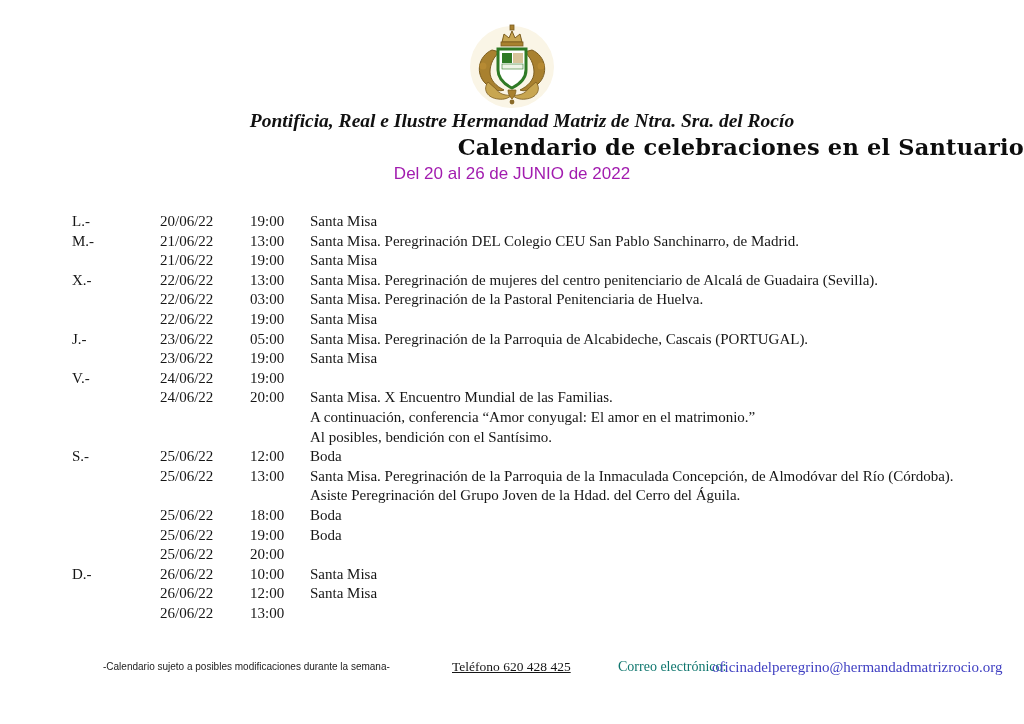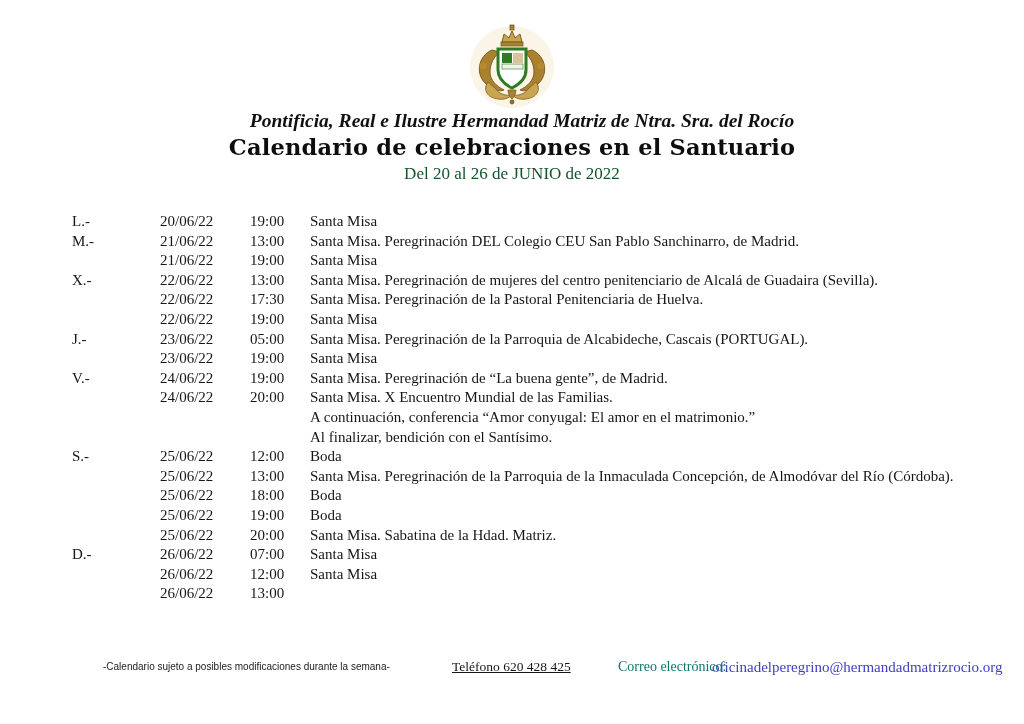--- a/index.html
+++ b/index.html
@@ -33,36 +33,36 @@
     font-weight: bold;
     font-size: 19.5px;
     color: #111;
     padding-left: 20px;
   }
   .doc-title {
     position: absolute;
     top: 134px;
     left: 0;
     width: 100%;
-    text-align: center;
+    text-align: right;
     font-family: "DejaVu Serif", serif;
     font-weight: bold;
     font-size: 22.5px;
     letter-spacing: 0.2px;
     color: #0d0d0d;
   }
   .doc-subtitle {
     position: absolute;
     top: 164px;
     left: 0;
     width: 100%;
     text-align: center;
-    font-family: Liberation Serif, serif;
+    font-family: Liberation Sans, sans-serif;
     font-size: 17px;
-    color: #14532d;
+    color: #a21caf;
   }
   .schedule {
     position: absolute;
     top: 212px;
     left: 70px;
     width: 944px;
   }
   .row {
     display: grid;
     grid-template-columns: 90px 90px 60px 1fr;
@@ -176,21 +176,21 @@
       </div>
     <div class="row">
         <span class="c-day">X.-</span>
         <span class="c-date">22/06/22</span>
         <span class="c-time">13:00</span>
         <span class="c-desc">Santa Misa. Peregrinación de mujeres del centro penitenciario de Alcalá de Guadaira (Sevilla).</span>
       </div>
     <div class="row">
         <span class="c-day"></span>
         <span class="c-date">22/06/22</span>
-        <span class="c-time">17:30</span>
+        <span class="c-time">03:00</span>
         <span class="c-desc">Santa Misa. Peregrinación de la Pastoral Penitenciaria de Huelva.</span>
       </div>
     <div class="row">
         <span class="c-day"></span>
         <span class="c-date">22/06/22</span>
         <span class="c-time">19:00</span>
         <span class="c-desc">Santa Misa</span>
       </div>
     <div class="row">
         <span class="c-day">J.-</span>
@@ -201,74 +201,78 @@
     <div class="row">
         <span class="c-day"></span>
         <span class="c-date">23/06/22</span>
         <span class="c-time">19:00</span>
         <span class="c-desc">Santa Misa</span>
       </div>
     <div class="row">
         <span class="c-day">V.-</span>
         <span class="c-date">24/06/22</span>
         <span class="c-time">19:00</span>
-        <span class="c-desc">Santa Misa. Peregrinación de “La buena gente”, de Madrid.</span>
       </div>
     <div class="row">
         <span class="c-day"></span>
         <span class="c-date">24/06/22</span>
         <span class="c-time">20:00</span>
         <span class="c-desc">Santa Misa. X Encuentro Mundial de las Familias.</span>
       </div>
     <div class="row">
         <span class="c-day"></span>
         <span class="c-date"></span>
         <span class="c-time"></span>
         <span class="c-desc">A continuación, conferencia “Amor conyugal: El amor en el matrimonio.”</span>
       </div>
     <div class="row">
         <span class="c-day"></span>
         <span class="c-date"></span>
         <span class="c-time"></span>
-        <span class="c-desc">Al finalizar, bendición con el Santísimo.</span>
+        <span class="c-desc">Al posibles, bendición con el Santísimo.</span>
       </div>
     <div class="row">
         <span class="c-day">S.-</span>
         <span class="c-date">25/06/22</span>
         <span class="c-time">12:00</span>
         <span class="c-desc">Boda</span>
       </div>
     <div class="row">
         <span class="c-day"></span>
         <span class="c-date">25/06/22</span>
         <span class="c-time">13:00</span>
         <span class="c-desc">Santa Misa. Peregrinación de la Parroquia de la Inmaculada Concepción, de Almodóvar del Río (Córdoba).</span>
       </div>
     <div class="row">
         <span class="c-day"></span>
+        <span class="c-date"></span>
+        <span class="c-time"></span>
+        <span class="c-desc">Asiste Peregrinación del Grupo Joven de la Hdad. del Cerro del Águila.</span>
+      </div>
+    <div class="row">
+        <span class="c-day"></span>
         <span class="c-date">25/06/22</span>
         <span class="c-time">18:00</span>
         <span class="c-desc">Boda</span>
       </div>
     <div class="row">
         <span class="c-day"></span>
         <span class="c-date">25/06/22</span>
         <span class="c-time">19:00</span>
         <span class="c-desc">Boda</span>
       </div>
     <div class="row">
         <span class="c-day"></span>
         <span class="c-date">25/06/22</span>
         <span class="c-time">20:00</span>
-        <span class="c-desc">Santa Misa. Sabatina de la Hdad. Matriz.</span>
       </div>
     <div class="row">
         <span class="c-day">D.-</span>
         <span class="c-date">26/06/22</span>
-        <span class="c-time">07:00</span>
+        <span class="c-time">10:00</span>
         <span class="c-desc">Santa Misa</span>
       </div>
     <div class="row">
         <span class="c-day"></span>
         <span class="c-date">26/06/22</span>
         <span class="c-time">12:00</span>
         <span class="c-desc">Santa Misa</span>
       </div>
     <div class="row">
         <span class="c-day"></span>

